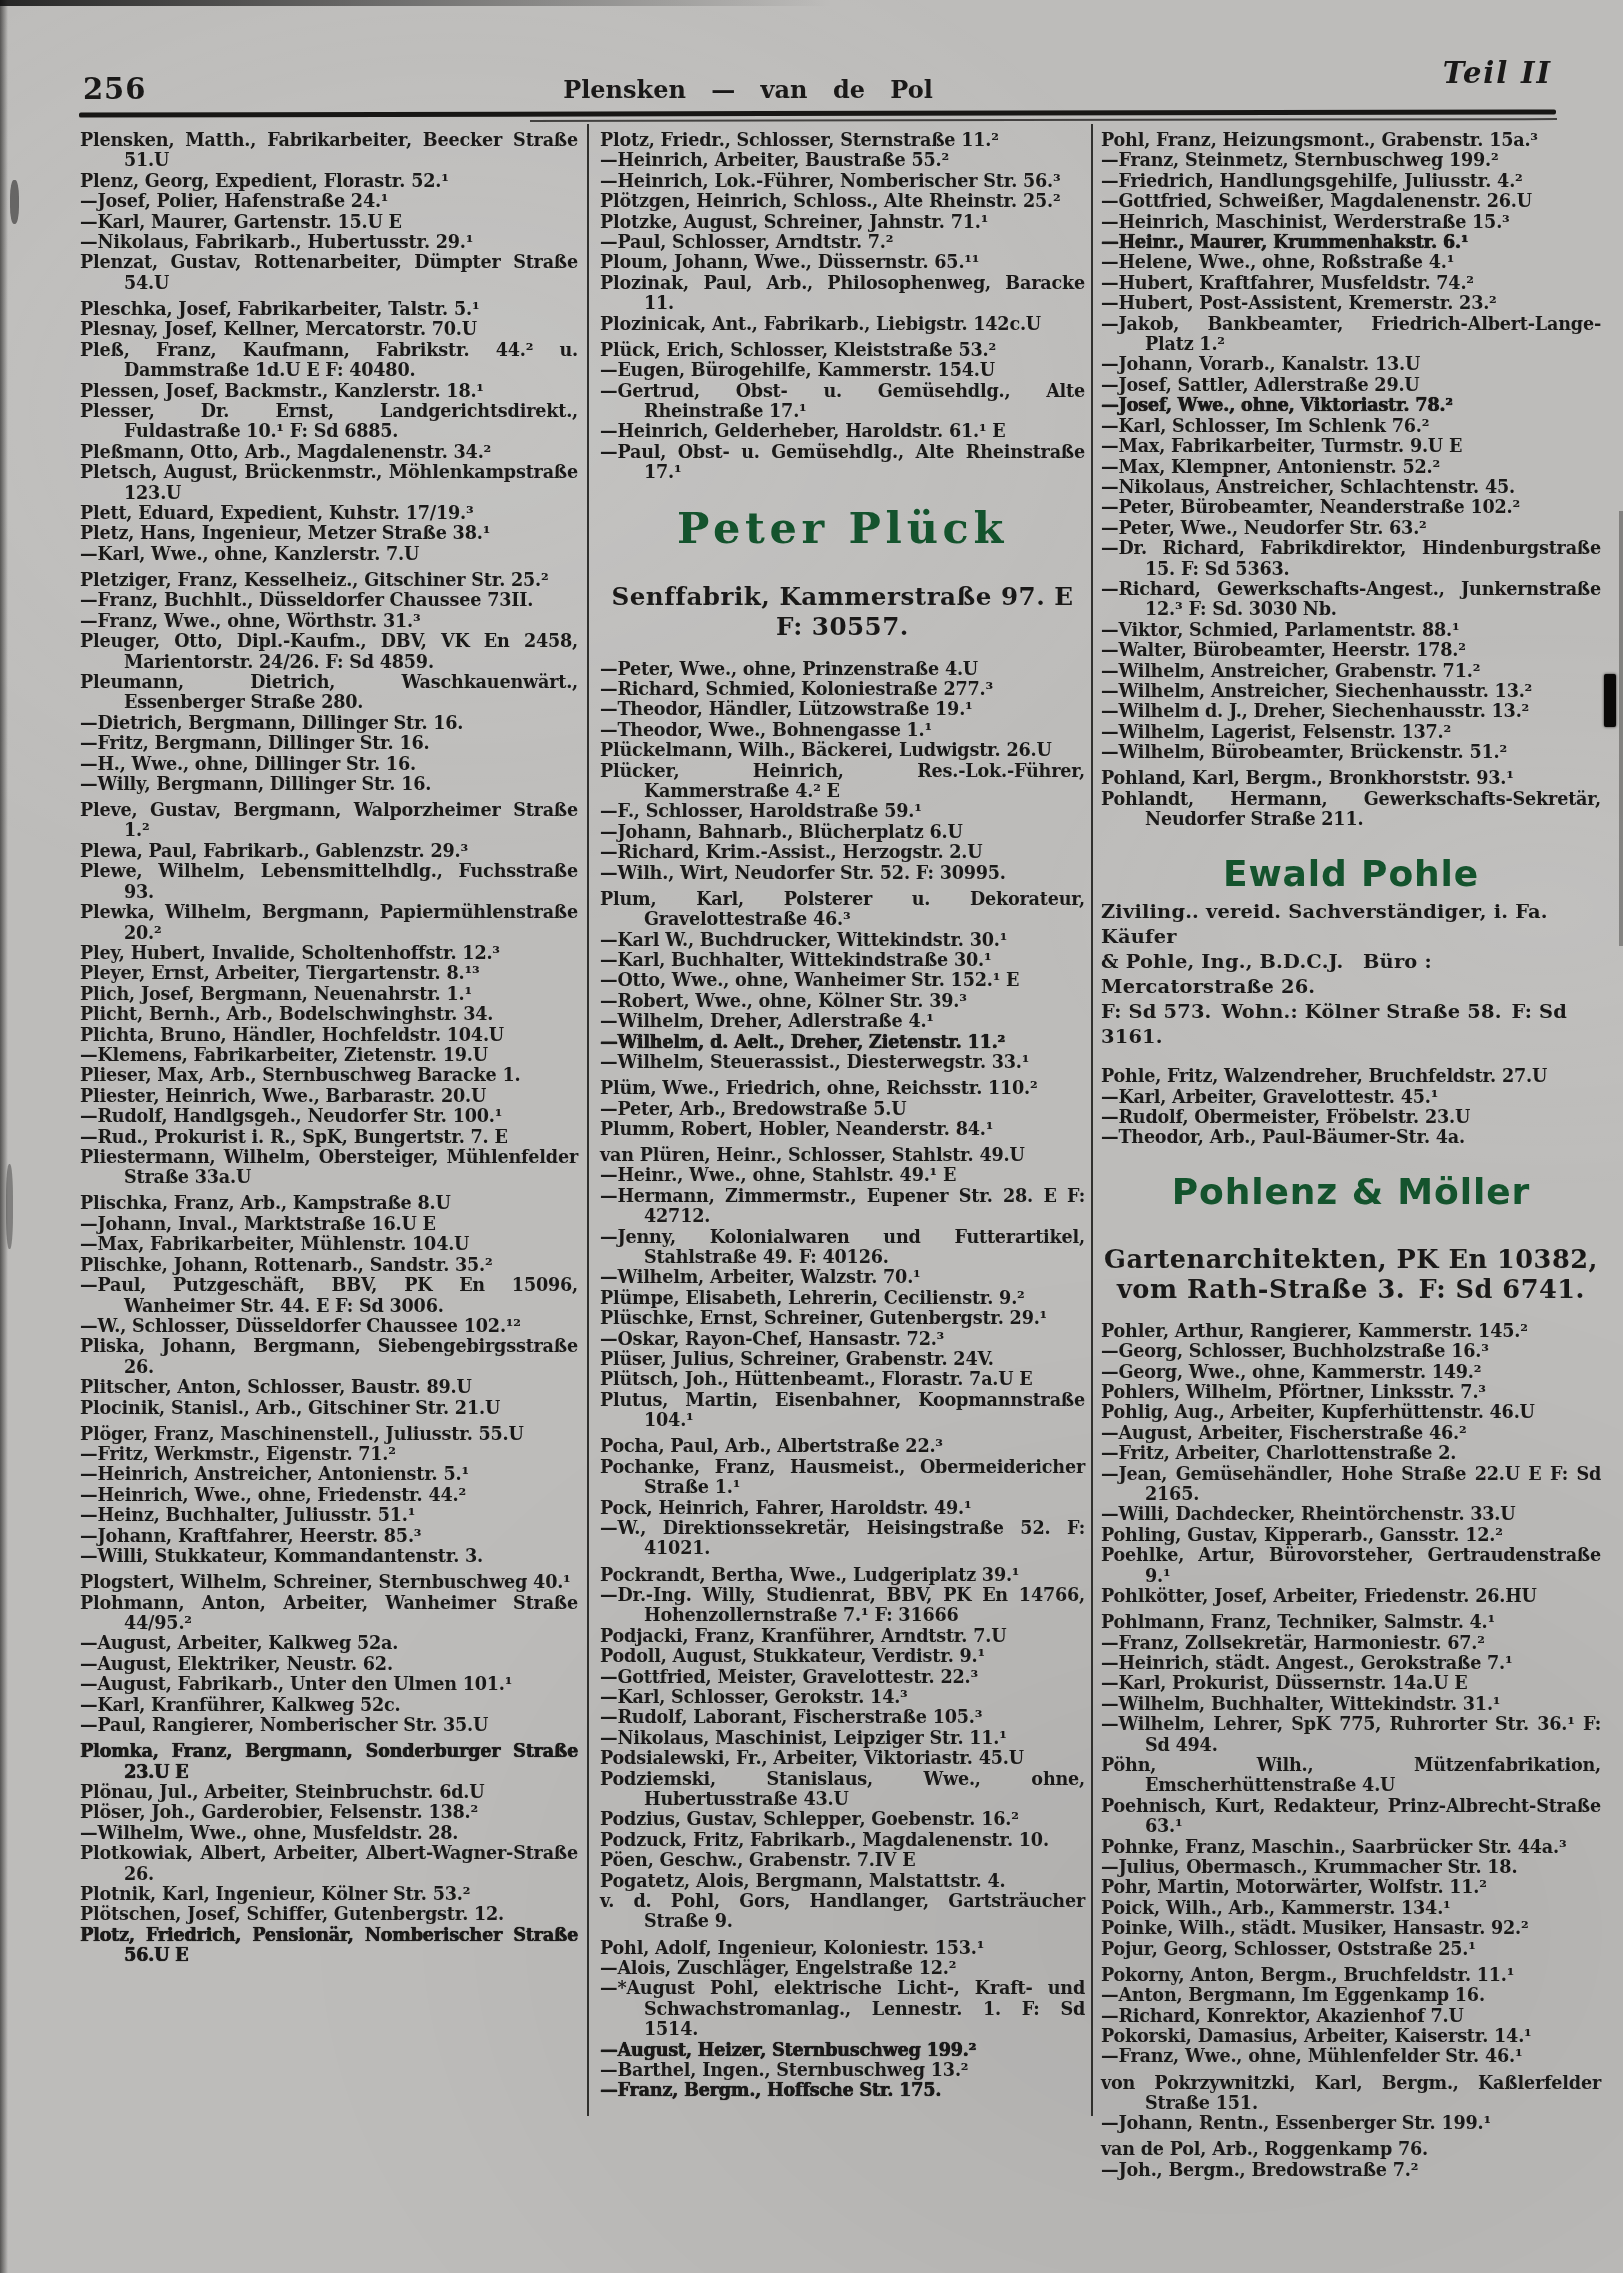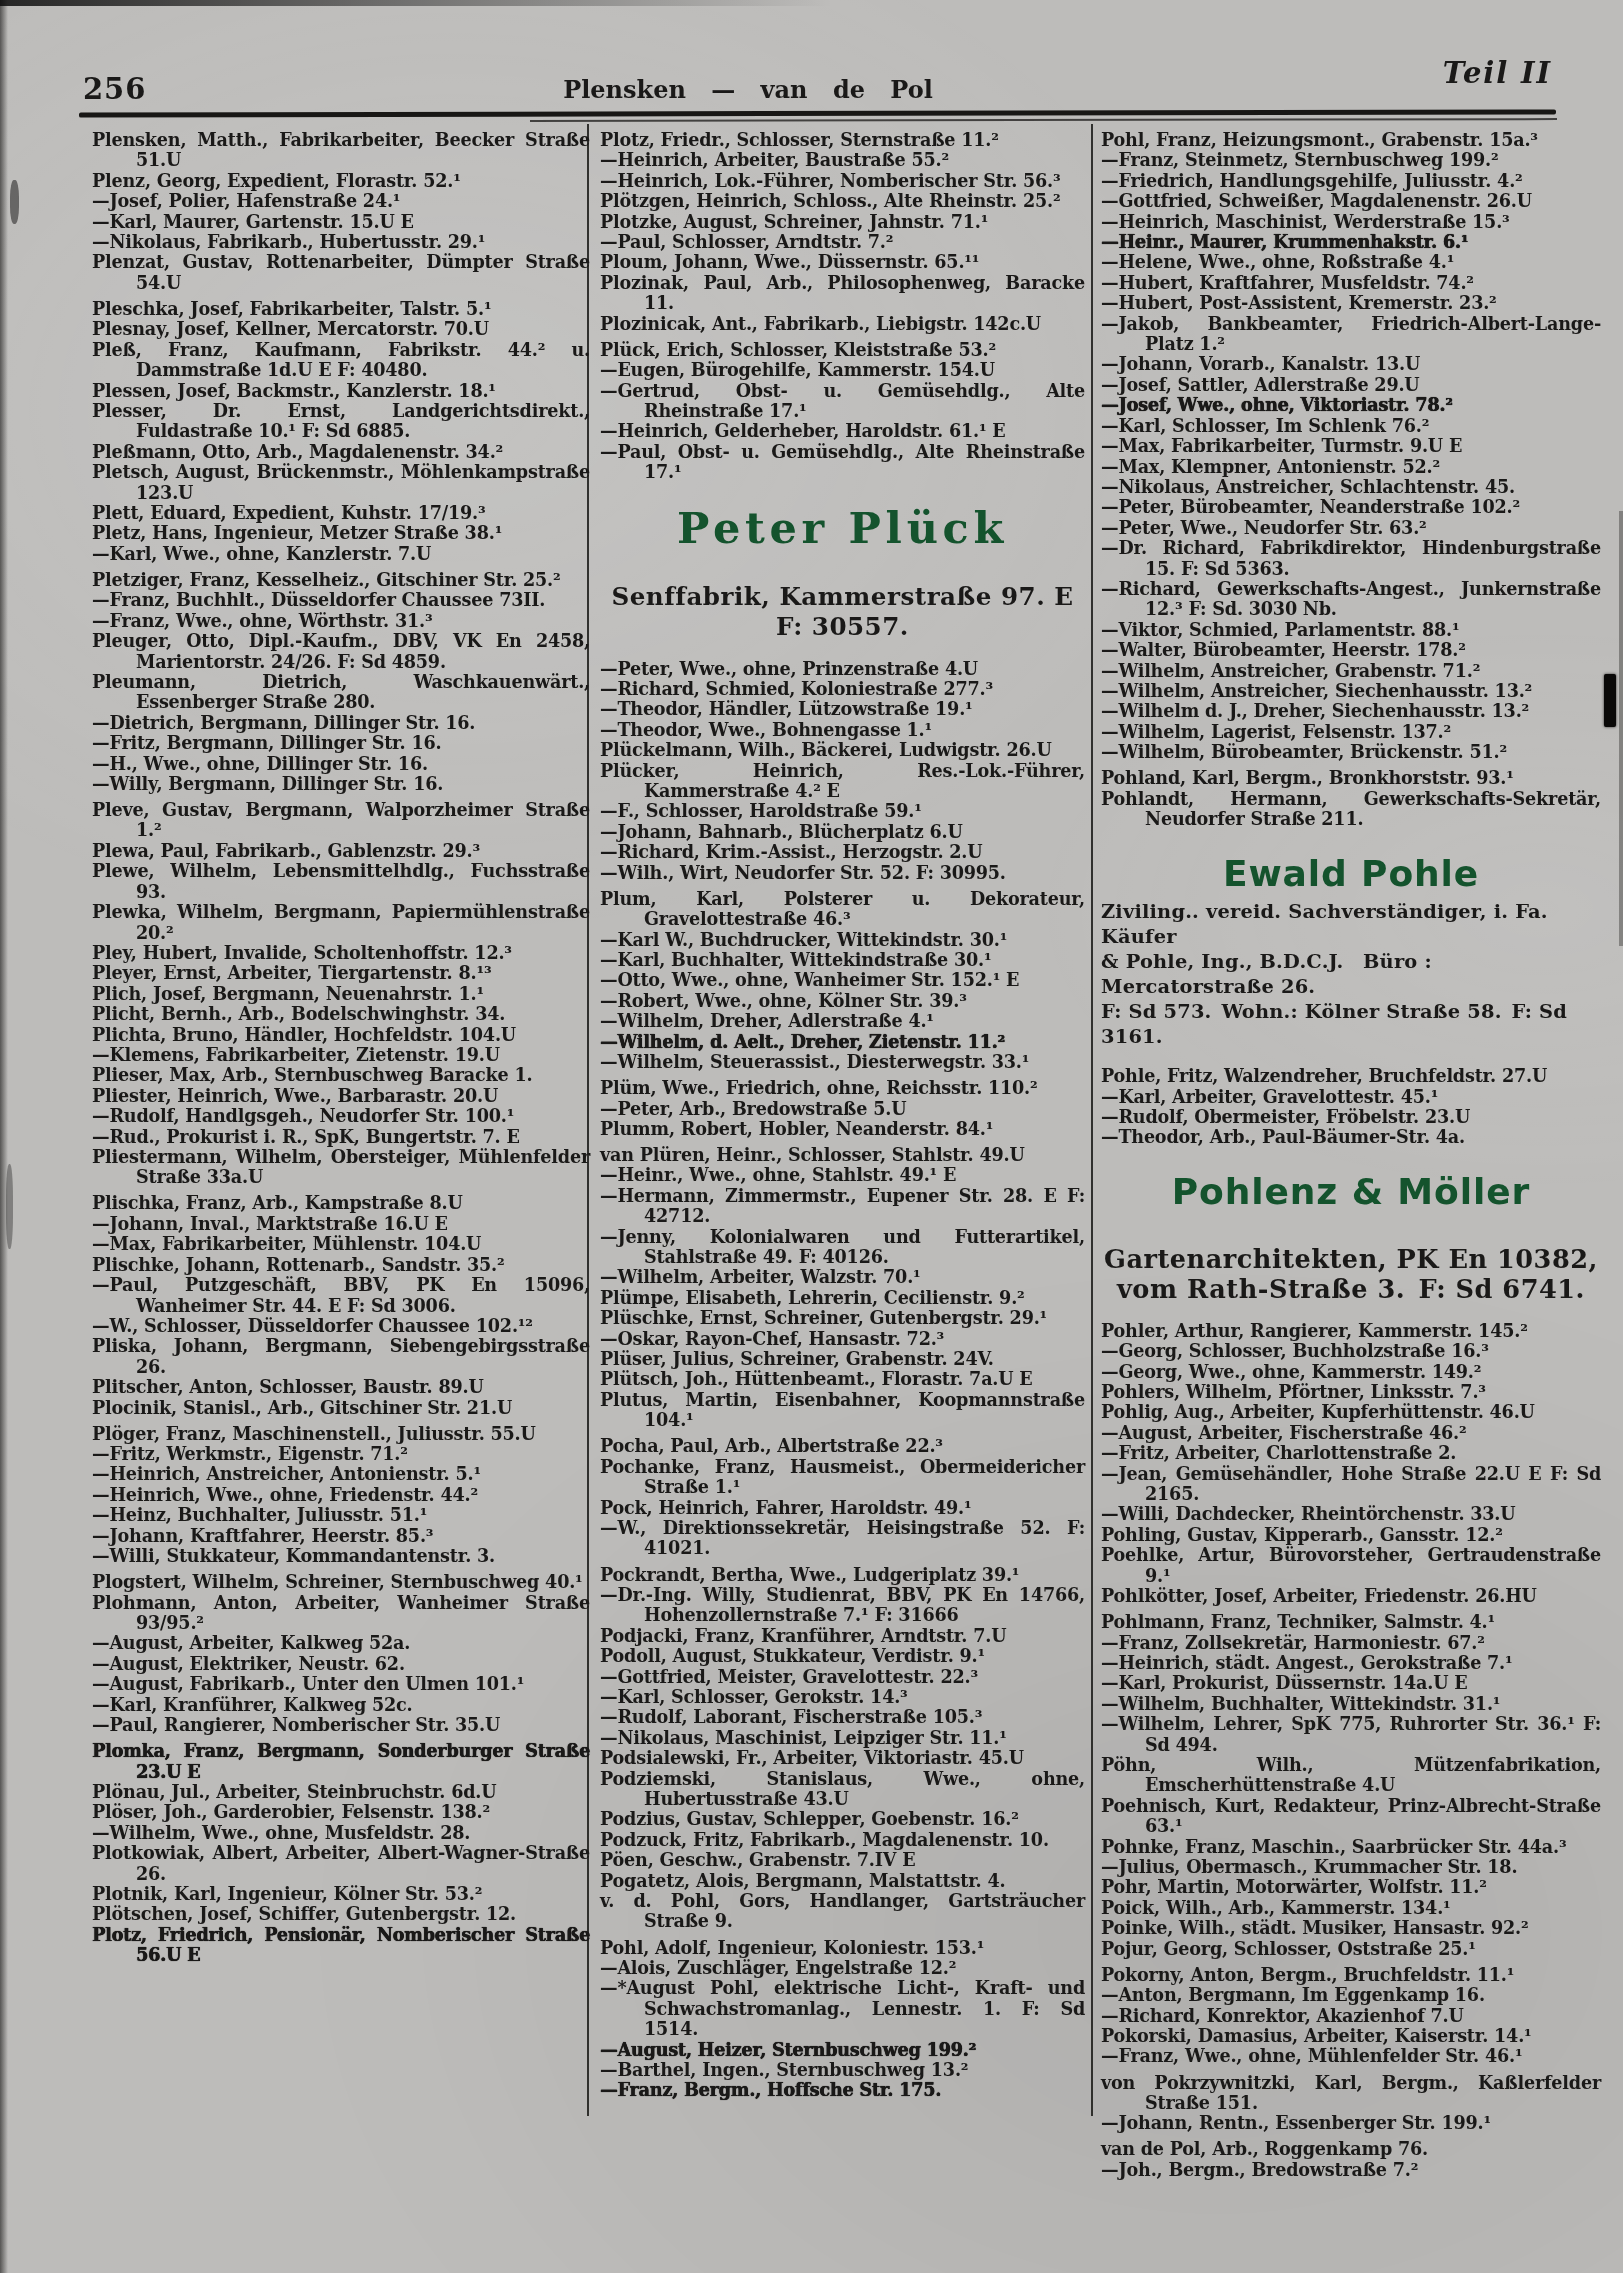--- a/index.html
+++ b/index.html
@@ -15,21 +15,21 @@
   }
   
   .page-num{position:absolute;top:72px;left:83px;font-size:29px;font-weight:bold;letter-spacing:0.9px;}
   .head-title{position:absolute;top:75px;left:748px;transform:translateX(-50%);font-size:24px;font-weight:bold;word-spacing:17px;white-space:nowrap;}
   .head-part{position:absolute;top:56px;right:72px;font-size:29px;font-weight:bold;letter-spacing:1.9px;font-style:italic;}
   .head-rule{position:absolute;top:111px;left:79px;width:1477px;height:4.7px;background:var(--rule);transform:rotate(-0.12deg);border-radius:1.9px;}
   .head-rule2{position:absolute;top:119px;left:530px;width:1027px;height:1.9px;background:rgba(24,23,21,.75);transform:rotate(-0.1deg);}
   
   .cols{position:absolute;top:130px;left:80px;width:1521px;}
   .col{position:absolute;top:0;}
-  .col1{left:0;width:498px;margin-left:12px;}
+  .col1{left:0;width:498px;}
   .col2{left:520px;width:485px;}
   .col3{left:1021px;width:500px;}
   .vrule{position:absolute;top:124px;width:1.9px;height:1992px;background:rgba(24,23,21,.85);}
   .vrule1{left:587px;}
   .vrule2{left:1091px;}
   
   .entry{
     margin:0;text-align:justify;
     padding-left:44px;text-indent:-44px;
     font-size:17.6px;line-height:20.4px;font-weight:bold;letter-spacing:-0.2px;
@@ -119,21 +119,21 @@
       <p class="entry">Plitscher, Anton, Schlosser, Baustr. 89.U</p>
       <p class="entry">Plocinik, Stanisl., Arb., Gitschiner Str. 21.U</p>
       <p class="entry g">Plöger, Franz, Maschinenstell., Juliusstr. 55.U</p>
       <p class="entry">—Fritz, Werkmstr., Eigenstr. 71.²</p>
       <p class="entry">—Heinrich, Anstreicher, Antonienstr. 5.¹</p>
       <p class="entry">—Heinrich, Wwe., ohne, Friedenstr. 44.²</p>
       <p class="entry">—Heinz, Buchhalter, Juliusstr. 51.¹</p>
       <p class="entry">—Johann, Kraftfahrer, Heerstr. 85.³</p>
       <p class="entry">—Willi, Stukkateur, Kommandantenstr. 3.</p>
       <p class="entry g">Plogstert, Wilhelm, Schreiner, Sternbuschweg 40.¹</p>
-      <p class="entry">Plohmann, Anton, Arbeiter, Wanheimer Straße 93/95.²</p>
+      <p class="entry">Plohmann, Anton, Arbeiter, Wanheimer Straße 44/95.²</p>
       <p class="entry">—August, Arbeiter, Kalkweg 52a.</p>
       <p class="entry">—August, Elektriker, Neustr. 62.</p>
       <p class="entry">—August, Fabrikarb., Unter den Ulmen 101.¹</p>
       <p class="entry">—Karl, Kranführer, Kalkweg 52c.</p>
       <p class="entry">—Paul, Rangierer, Nomberischer Str. 35.U</p>
       <p class="entry b g">Plomka, Franz, Bergmann, Sonderburger Straße 23.U E</p>
       <p class="entry">Plönau, Jul., Arbeiter, Steinbruchstr. 6d.U</p>
       <p class="entry">Plöser, Joh., Garderobier, Felsenstr. 138.²</p>
       <p class="entry">—Wilhelm, Wwe., ohne, Musfeldstr. 28.</p>
       <p class="entry">Plotkowiak, Albert, Arbeiter, Albert-Wagner-Straße 26.</p>

